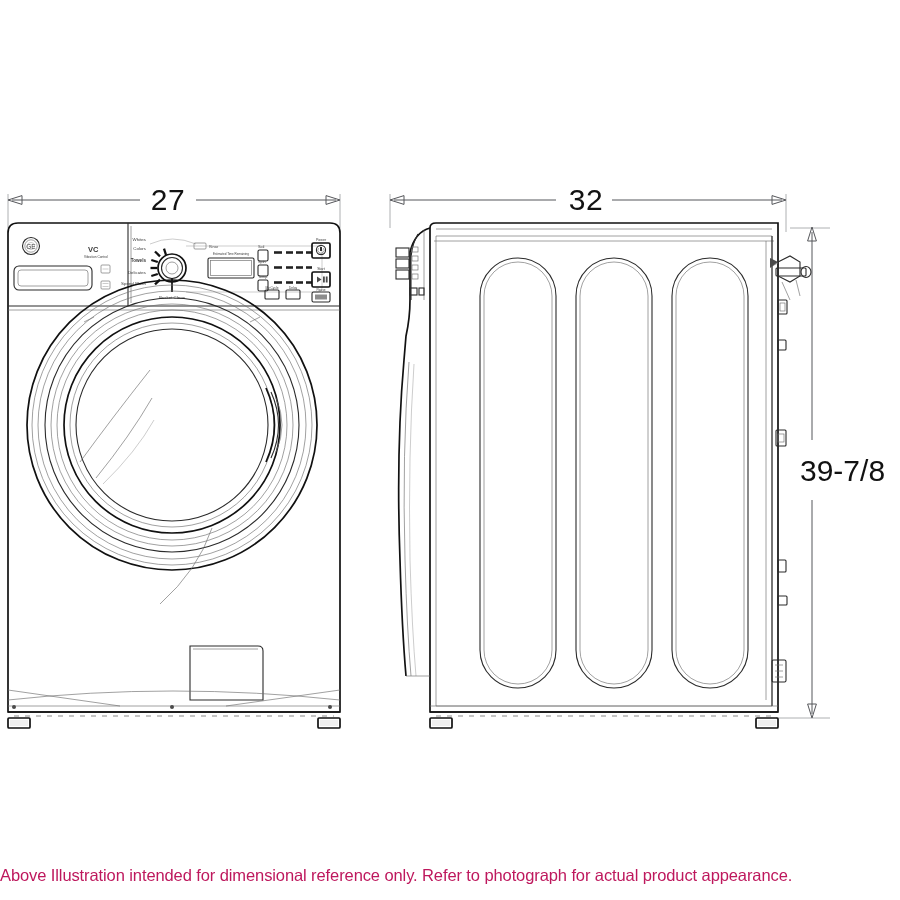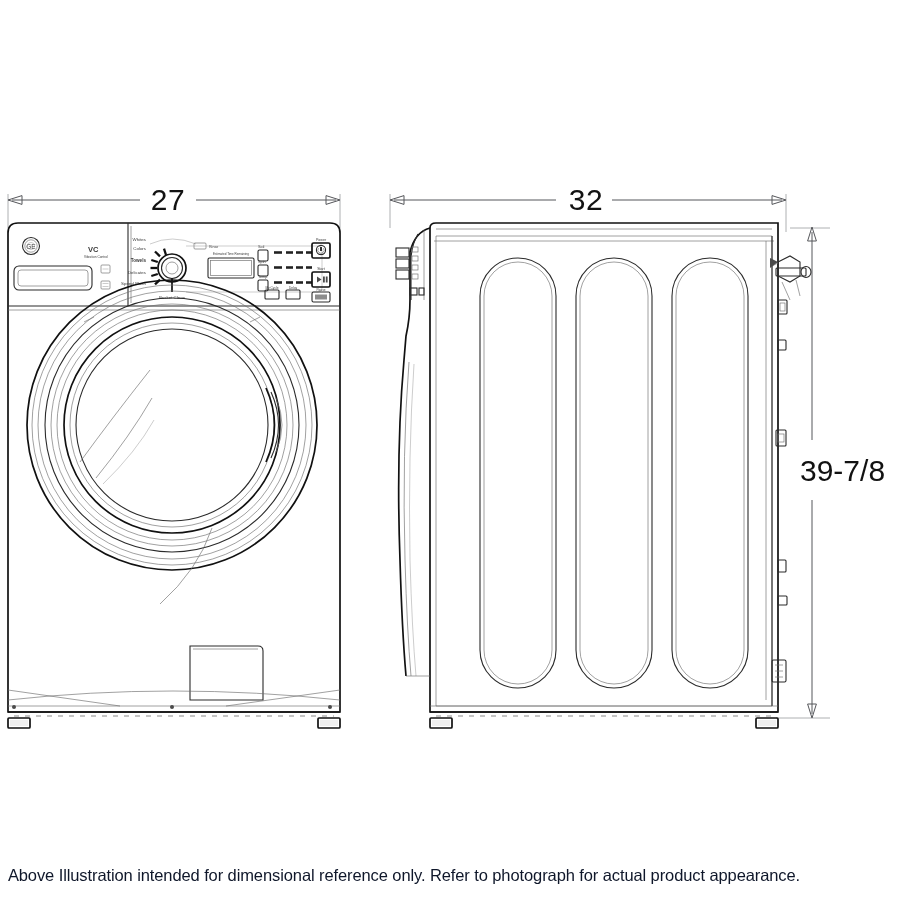--- a/index.html
+++ b/index.html
@@ -29,24 +29,24 @@
   .dim-label-v {
     font-family: "Liberation Sans", sans-serif;
     font-size: 30px;
     fill: #121212;
   }
   .caption {
     position: absolute;
     left: 0;
     top: 866px;
     width: 808px;
-    text-align: center;
+    text-align: left;
     font-size: 16.5px;
     font-family: "Liberation Sans", sans-serif;
-    color: #0f172a;
+    color: #be185d;
     letter-spacing: -0.1px;
     white-space: nowrap;
   }
   svg { display: block; }
   .ln   { fill: none; stroke: #2b2b2b; stroke-width: 1.1; }
   .ln-b { fill: none; stroke: #111111; stroke-width: 1.7; }
   .ln-t { fill: none; stroke: #6e6e6e; stroke-width: 0.65; }
   .ln-f { fill: none; stroke: #9a9a9a; stroke-width: 0.5; }
   .dimline { fill: none; stroke: #55565a; stroke-width: 1.0; }
   .extline { fill: none; stroke: #9b9ca0; stroke-width: 0.8; }

